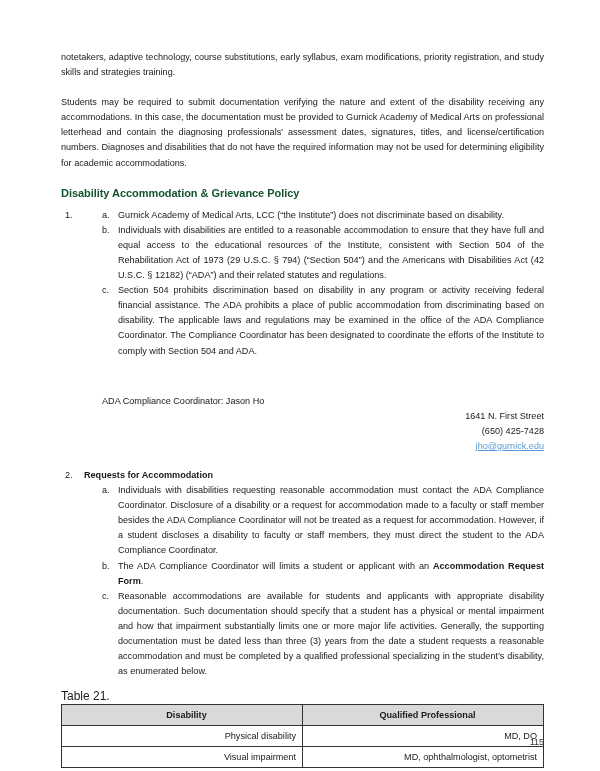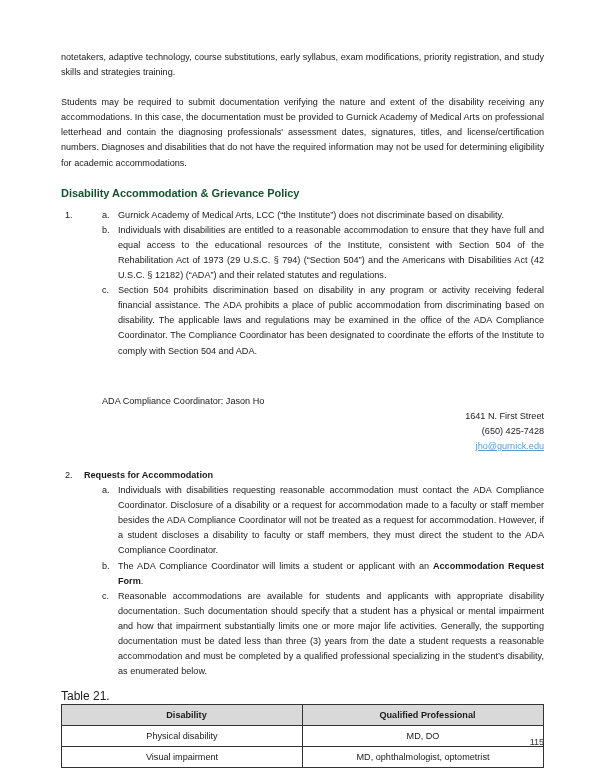--- a/index.html
+++ b/index.html
@@ -116,21 +116,21 @@
     height: 21px;
     padding: 2px 6px;
     font-weight: normal;
   }
   table.dis-table th {
     background: #d9d9d9;
     text-align: center;
     font-weight: bold;
     padding-left: 15px;
   }
-  table.dis-table td { text-align: center; }
+  table.dis-table td { text-align: right; }
 
   .page-number {
     position: absolute;
     right: 56px;
     bottom: 24px;
     font-size: 9px;
     color: #333333;
   }
   .spacer-6 { height: 6px; }
   .spacer-10 { height: 10px; }

